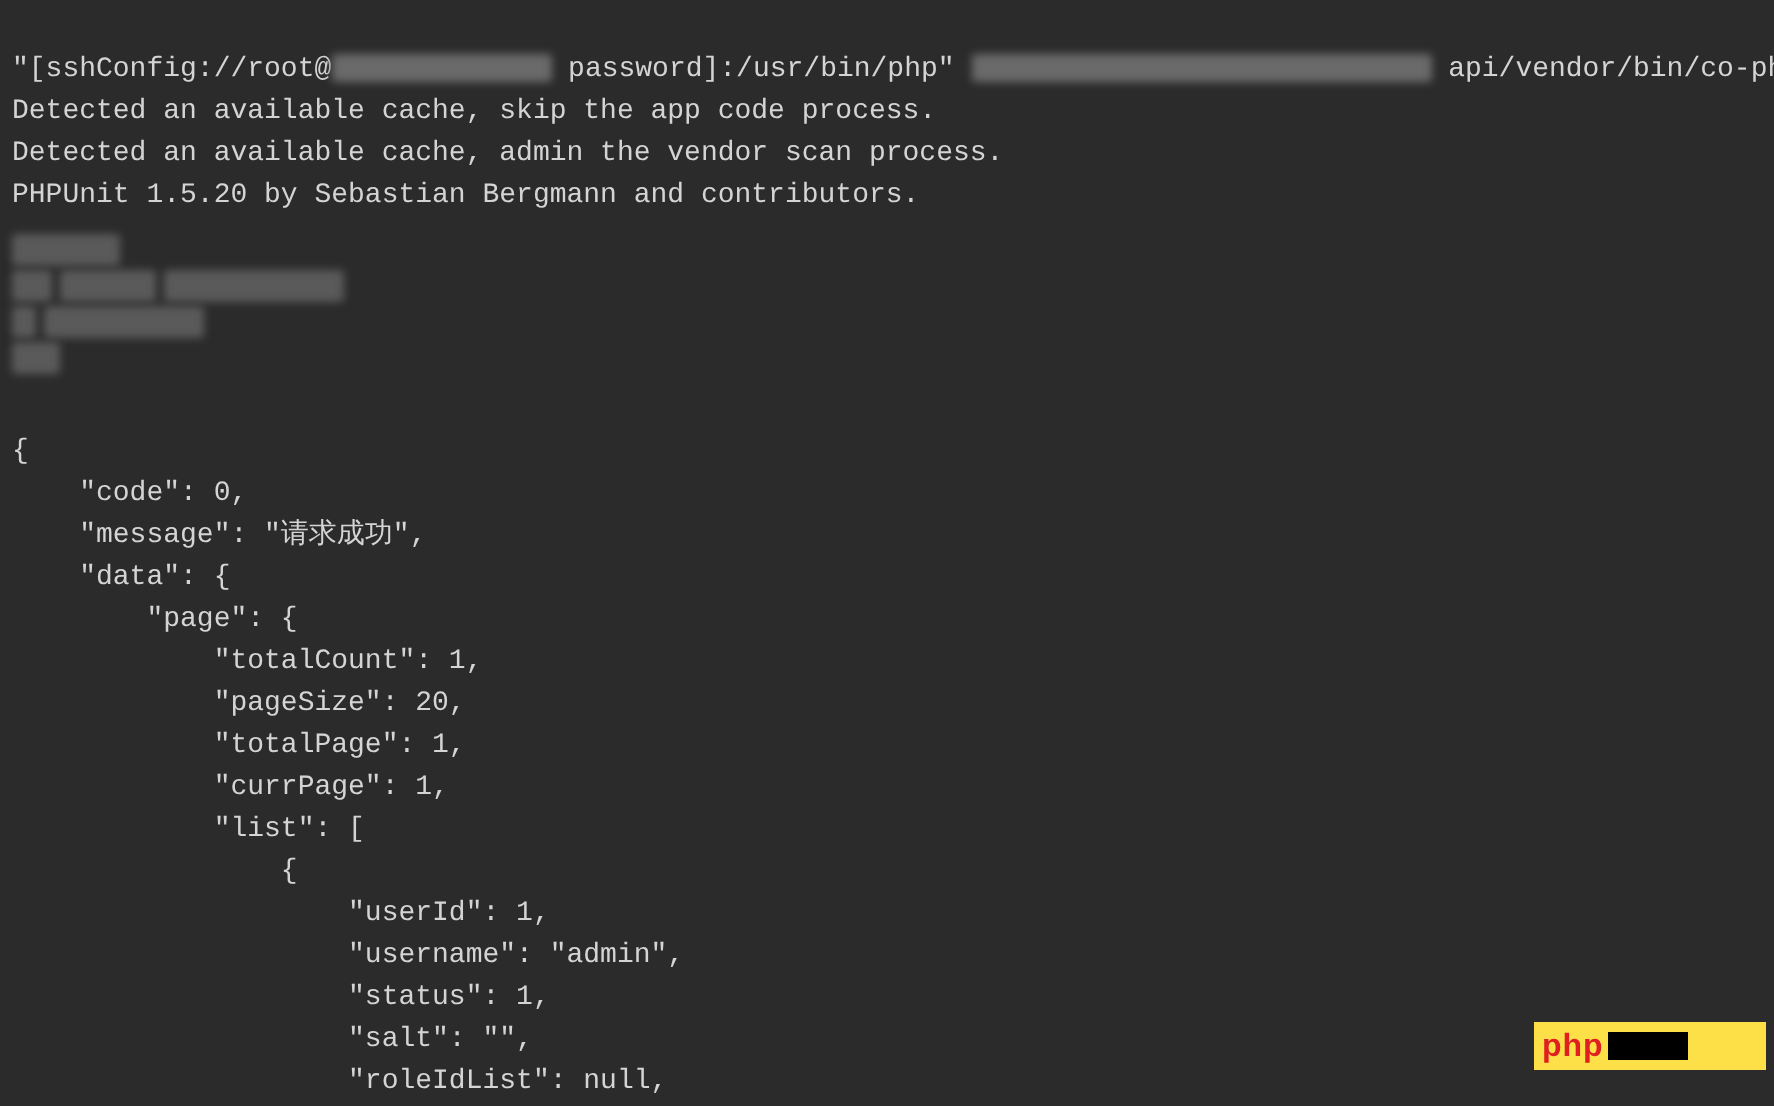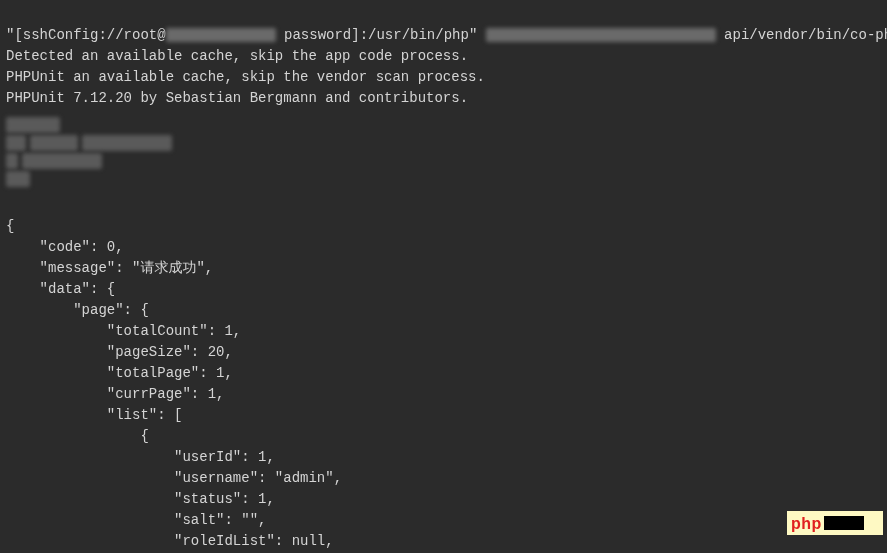--- a/index.html
+++ b/index.html
@@ -35,23 +35,23 @@
   .blur-chip {
     background: #5a5a5a;
     border-radius: 2px;
     filter: blur(2px);
     height: 16px;
   }
   .watermark {
     position: absolute;
     right: 4px;
     bottom: 18px;
-    width: 96px;
+    width: 116px;
     height: 24px;
-    background: #fef9c3;
+    background: #fde047;
     display: flex;
     align-items: center;
     padding-left: 4px;
     box-sizing: border-box;
   }
   .watermark .php {
     color: #e02020;
     font-weight: bold;
     font-family: Arial, sans-serif;
     font-size: 16px;
@@ -73,22 +73,22 @@
     height: 14px;
     border-radius: 2px;
   }
 </style>
 </head>
 <body>
 
 <div class="terminal">
 <span class="line"><span>"[sshConfig://root@</span><span class="inline-blur" style="width:110px;"></span> <span>password]:/usr/bin/php"</span> <span class="inline-blur" style="width:230px;"></span> <span>api/vendor/bin/co-ph</span></span>
 <span class="line">Detected an available cache, skip the app code process.</span>
-<span class="line">PHPUnit an available cache, skip the vendor scan process.</span>
-<span class="line">PHPUnit 7.12.20 by Sebastian Bergmann and contributors.</span>
+<span class="line">Detected an available cache, admin the vendor scan process.</span>
+<span class="line">PHPUnit 1.5.20 by Sebastian Bergmann and contributors.</span>
 </div>
 
 <div class="blur-block">
   <div class="blur-row">
       <div class="blur-chip" style="width:54px;"></div>
     </div>
   <div class="blur-row">
       <div class="blur-chip" style="width:20px;"></div>
       <div class="blur-chip" style="width:48px;"></div>
       <div class="blur-chip" style="width:90px;"></div>

